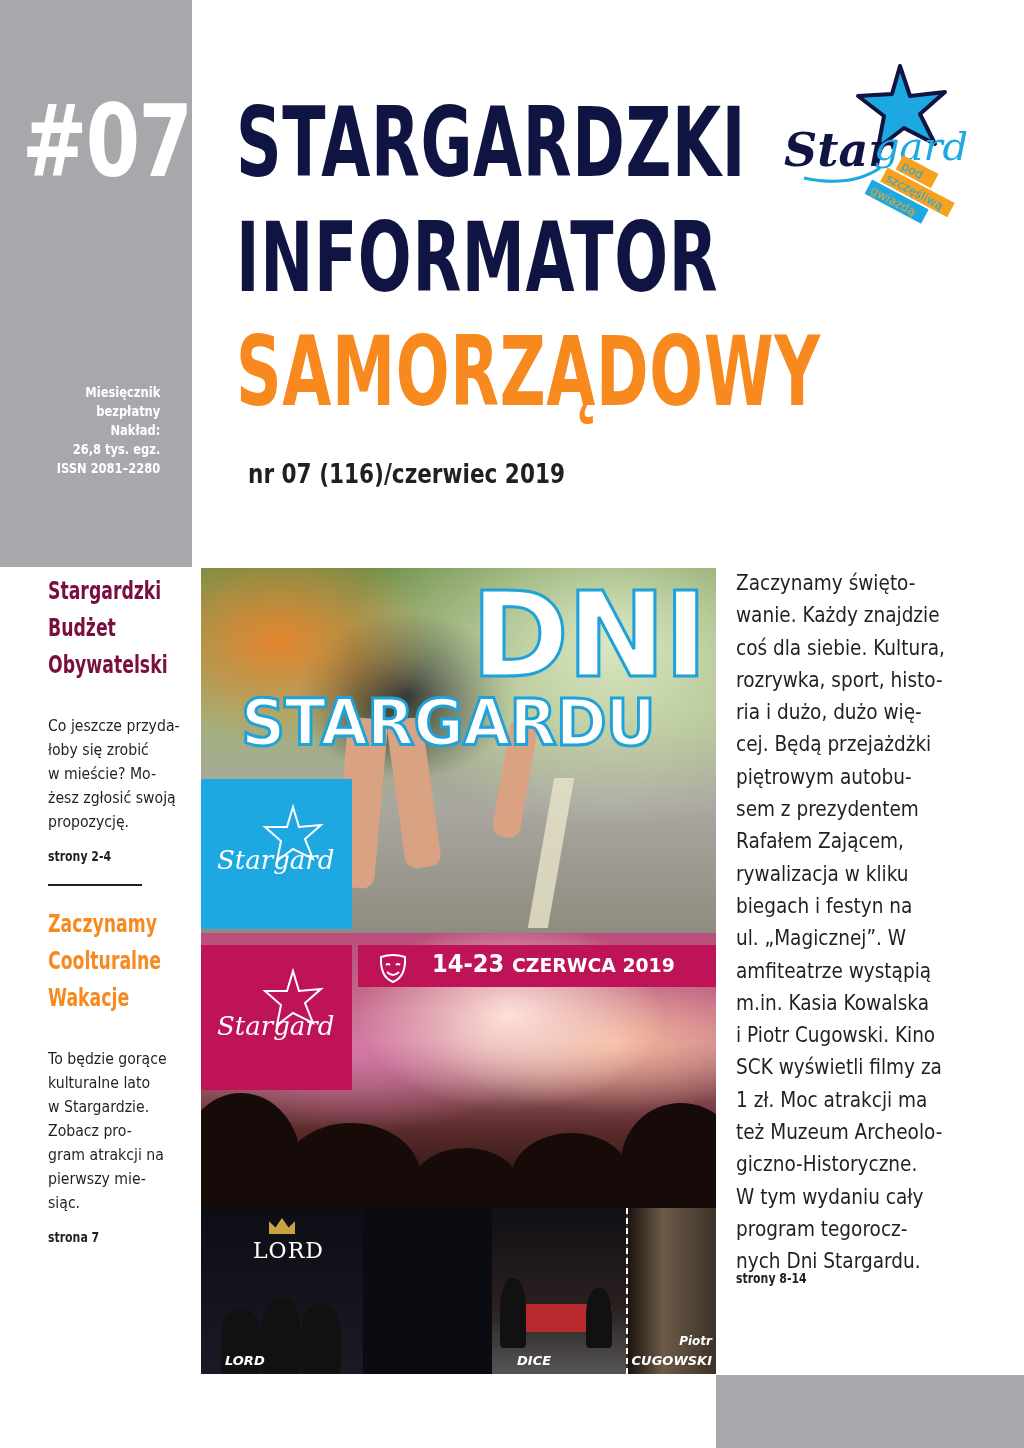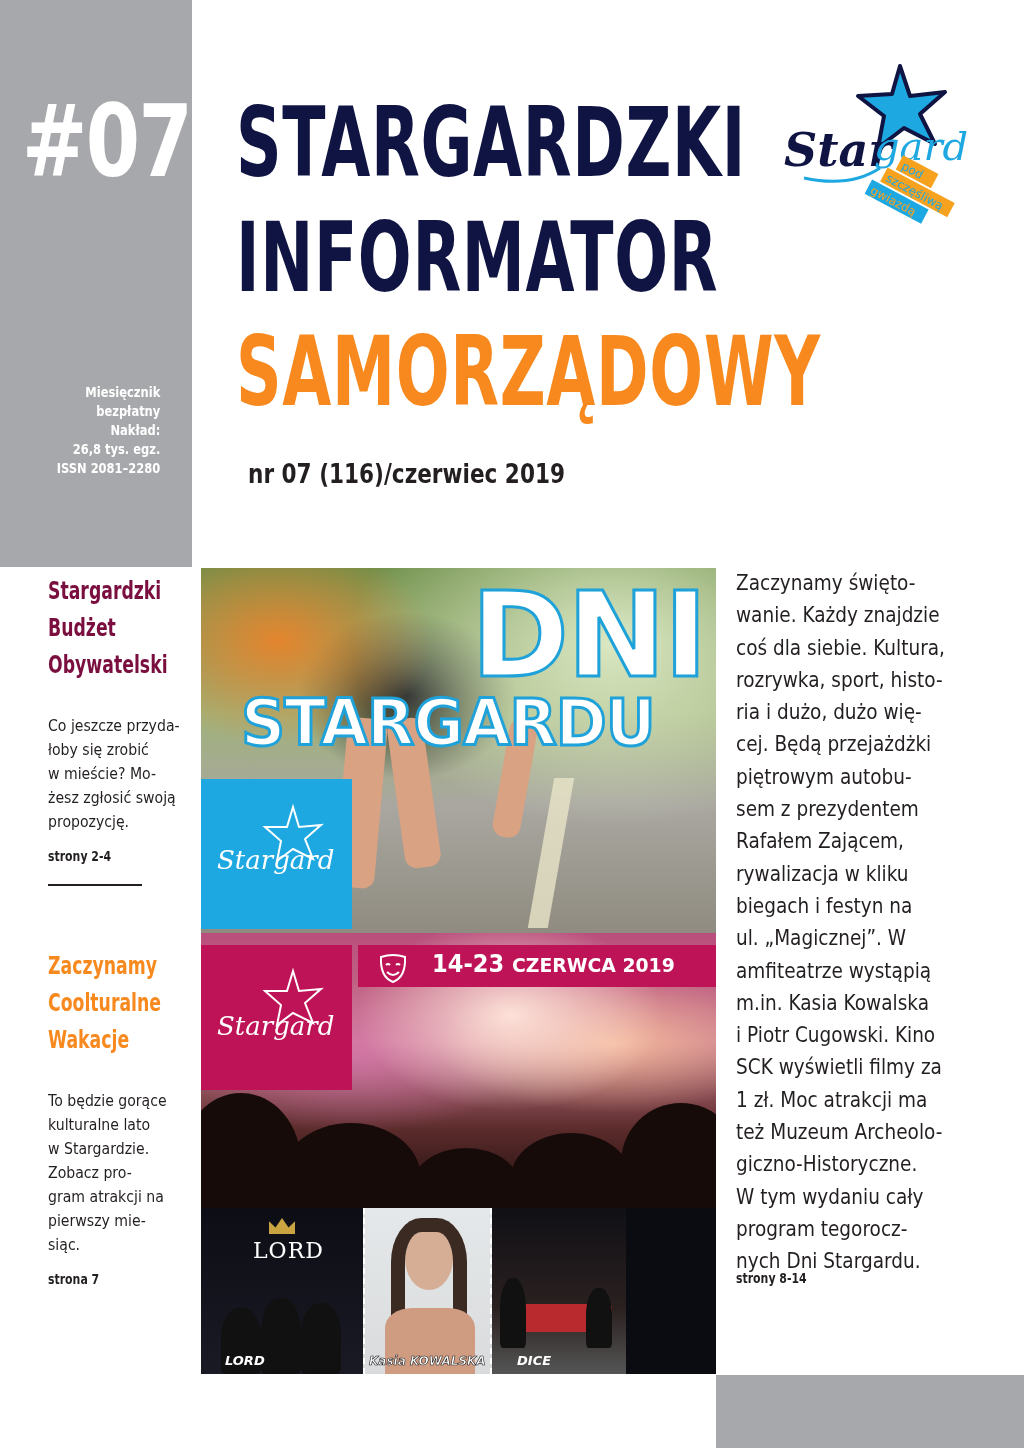--- a/index.html
+++ b/index.html
@@ -118,21 +118,21 @@
     <div>Co jeszcze przyda-</div>
     <div>łoby się zrobić</div>
     <div>w mieście? Mo-</div>
     <div>żesz zgłosić swoją</div>
     <div>propozycję.</div>
   </div>
   <div class="sa-pages" style="margin-top:14px;">strony 2-4</div>
 </div>
 <div class="rule"></div>
 
-<div class="sidebar-article" style="top:948px;">
+<div class="sidebar-article" style="top:906px;">
   <div class="sa-heading" style="color:#f7891f;">
     <div>Zaczynamy</div>
     <div>Coolturalne</div>
     <div>Wakacje</div>
   </div>
   <div class="sa-body" style="margin-top:30px;">
     <div>To będzie gorące</div>
     <div>kulturalne lato</div>
     <div>w Stargardzie.</div>
     <div>Zobacz pro-</div>
@@ -185,31 +185,29 @@
 
   <div class="p-artists">
     <div class="artist a-lord">
       <div class="crown"></div>
       <div class="lord-logo">LORD</div>
       <div class="person" style="left:20px;top:100px;width:40px;height:66px;"></div>
       <div class="person" style="left:60px;top:90px;width:40px;height:76px;"></div>
       <div class="person" style="left:100px;top:95px;width:40px;height:71px;"></div>
       <div class="artist-name" style="left:24px;">LORD</div>
     </div>
-    <div class="artist a-kasia">
-      <div class="head" style="left:40px;top:20px;width:48px;height:62px;background:#d6ad95;"></div>
-      <div style="position:absolute;left:26px;top:10px;width:76px;height:110px;border-radius:40% 40% 10% 10%;border:14px solid #3a2a22;border-bottom:none;"></div>
-      <div style="position:absolute;left:20px;top:100px;width:90px;height:66px;background:#cf9c82;border-radius:30% 30% 0 0;"></div>
-      <div class="artist-name kasia-name">Kasia KOWALSKA</div>
-    </div>
     <div class="artist a-dice">
       <div class="sofa"></div>
       <div class="person" style="left:8px;top:70px;width:26px;height:70px;"></div>
       <div class="person" style="left:94px;top:80px;width:26px;height:60px;"></div>
       <div class="artist-name" style="left:14px;margin-left:11px;">DICE</div>
+    </div>
+    <div class="artist a-cugowski">
+      <div style="position:absolute;right:4px;bottom:26px;font-family:'DejaVu Sans',sans-serif;font-weight:bold;font-style:italic;font-size:12px;color:#fff;">Piotr</div>
+      <div class="artist-name" style="right:4px;">CUGOWSKI</div>
     </div>
   </div>
 </div>
 
 <div class="main-text">
   <div>Zaczynamy święto-</div>
   <div>wanie. Każdy znajdzie</div>
   <div>coś dla siebie. Kultura,</div>
   <div>rozrywka, sport, histo-</div>
   <div>ria i dużo, dużo wię-</div>

